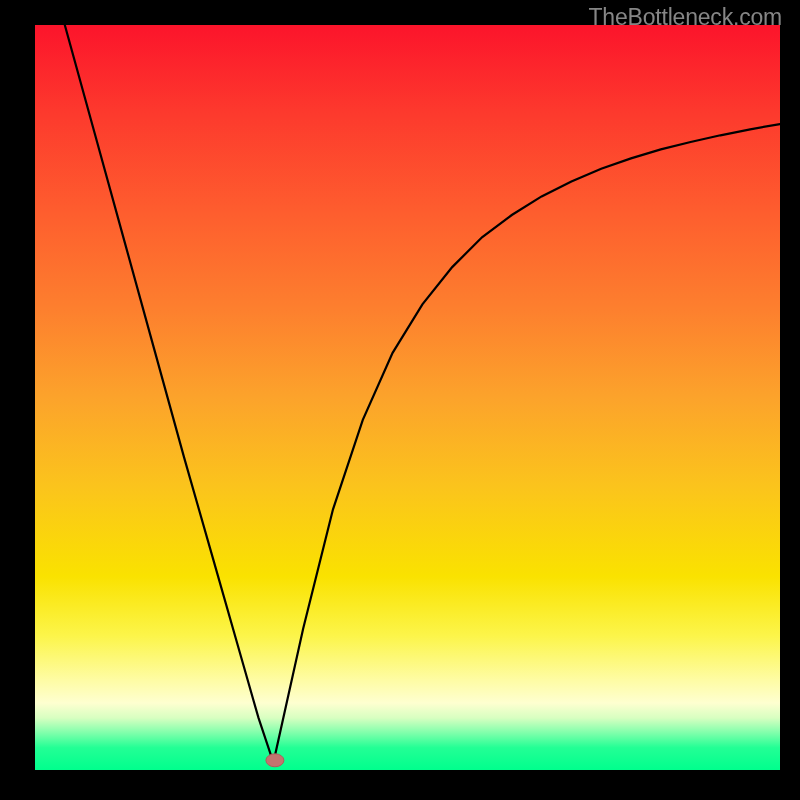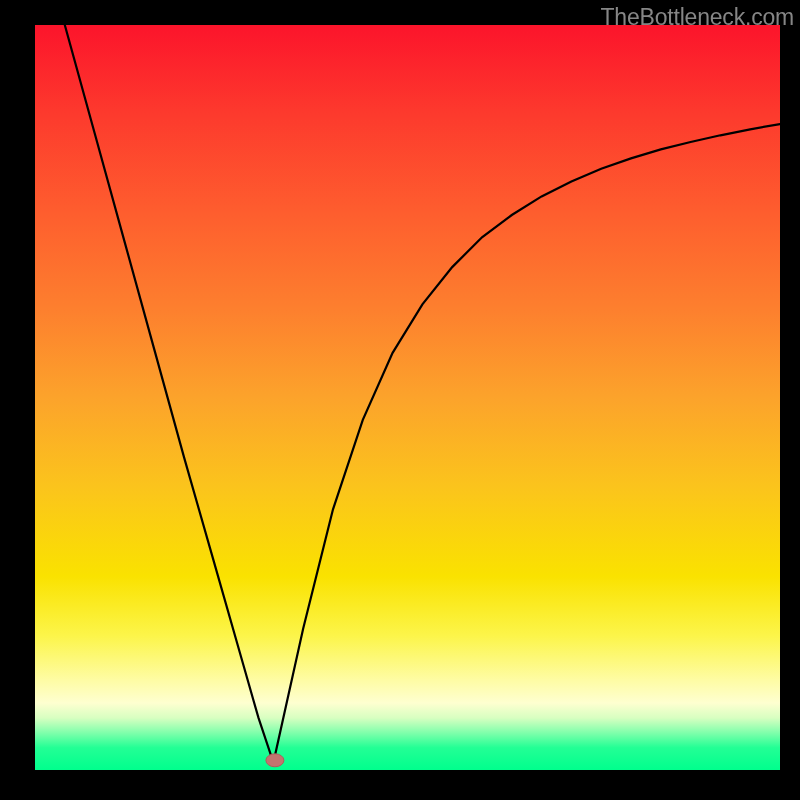--- a/index.html
+++ b/index.html
@@ -55,21 +55,21 @@
     stroke-linecap: round;
   }
   .marker {
     fill: #c1746f;
     stroke: #ad5f5a;
     stroke-width: 1;
   }
   .watermark {
     position: absolute;
     top: 4px;
-    right: 6px;
+    right: 18px;
     color: #868686;
     font-size: 23px;
     font-weight: 500;
     letter-spacing: -0.2px;
     user-select: none;
   }
 </style>
 </head>
 <body>
 

